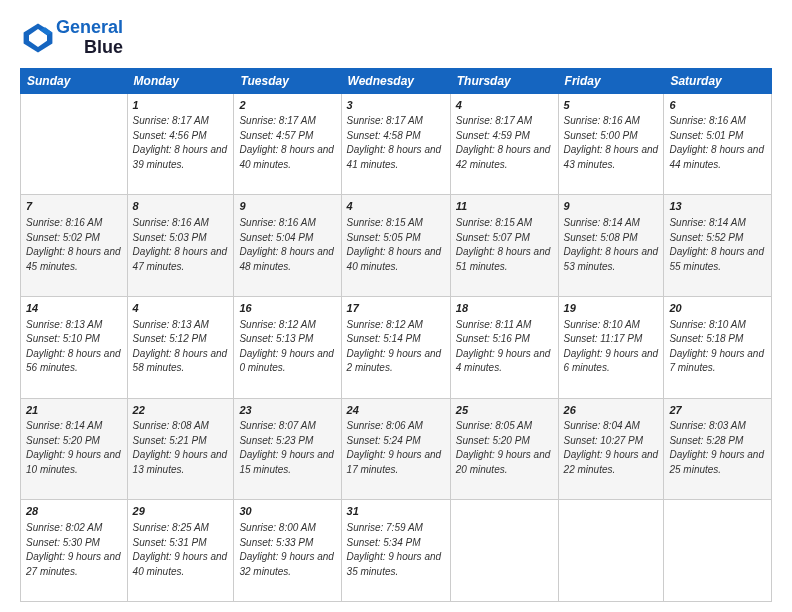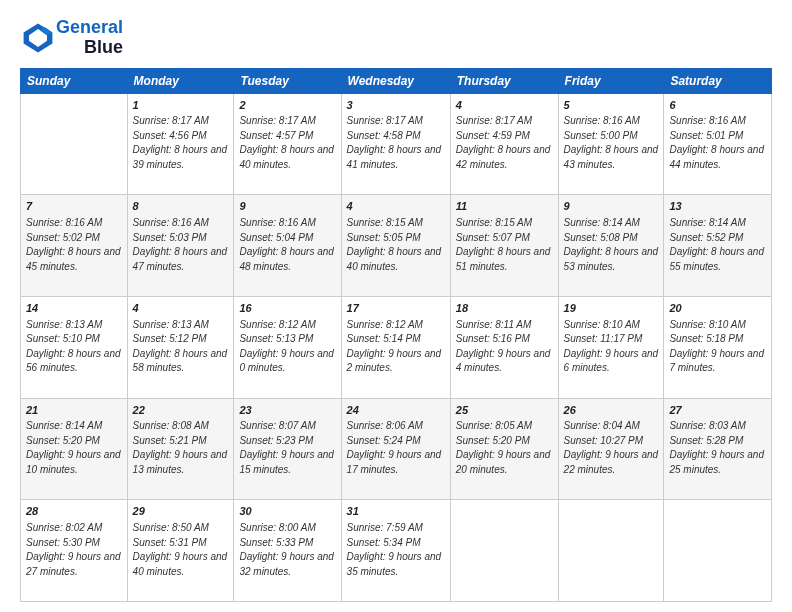--- a/index.html
+++ b/index.html
@@ -164,21 +164,21 @@
           <td><span class="day-number">21</span><span class="cell-text">Sunrise: 8:14 AM</span><br><span class="cell-text">Sunset: 5:20 PM</span><br><span class="cell-text">Daylight: 9 hours and 10 minutes.</span></td>
           <td><span class="day-number">22</span><span class="cell-text">Sunrise: 8:08 AM</span><br><span class="cell-text">Sunset: 5:21 PM</span><br><span class="cell-text">Daylight: 9 hours and 13 minutes.</span></td>
           <td><span class="day-number">23</span><span class="cell-text">Sunrise: 8:07 AM</span><br><span class="cell-text">Sunset: 5:23 PM</span><br><span class="cell-text">Daylight: 9 hours and 15 minutes.</span></td>
           <td><span class="day-number">24</span><span class="cell-text">Sunrise: 8:06 AM</span><br><span class="cell-text">Sunset: 5:24 PM</span><br><span class="cell-text">Daylight: 9 hours and 17 minutes.</span></td>
           <td><span class="day-number">25</span><span class="cell-text">Sunrise: 8:05 AM</span><br><span class="cell-text">Sunset: 5:20 PM</span><br><span class="cell-text">Daylight: 9 hours and 20 minutes.</span></td>
           <td><span class="day-number">26</span><span class="cell-text">Sunrise: 8:04 AM</span><br><span class="cell-text">Sunset: 10:27 PM</span><br><span class="cell-text">Daylight: 9 hours and 22 minutes.</span></td>
           <td><span class="day-number">27</span><span class="cell-text">Sunrise: 8:03 AM</span><br><span class="cell-text">Sunset: 5:28 PM</span><br><span class="cell-text">Daylight: 9 hours and 25 minutes.</span></td>
         </tr>
         <tr>
           <td><span class="day-number">28</span><span class="cell-text">Sunrise: 8:02 AM</span><br><span class="cell-text">Sunset: 5:30 PM</span><br><span class="cell-text">Daylight: 9 hours and 27 minutes.</span></td>
-          <td><span class="day-number">29</span><span class="cell-text">Sunrise: 8:50 AM</span><br><span class="cell-text">Sunset: 5:31 PM</span><br><span class="cell-text">Daylight: 9 hours and 40 minutes.</span></td>
+          <td><span class="day-number">29</span><span class="cell-text">Sunrise: 8:25 AM</span><br><span class="cell-text">Sunset: 5:31 PM</span><br><span class="cell-text">Daylight: 9 hours and 40 minutes.</span></td>
           <td><span class="day-number">30</span><span class="cell-text">Sunrise: 8:00 AM</span><br><span class="cell-text">Sunset: 5:33 PM</span><br><span class="cell-text">Daylight: 9 hours and 32 minutes.</span></td>
           <td><span class="day-number">31</span><span class="cell-text">Sunrise: 7:59 AM</span><br><span class="cell-text">Sunset: 5:34 PM</span><br><span class="cell-text">Daylight: 9 hours and 35 minutes.</span></td>
           <td class="empty-cell"></td>
           <td class="empty-cell"></td>
           <td class="empty-cell"></td>
         </tr>
       </tbody>
   </table>
 </div>
 

